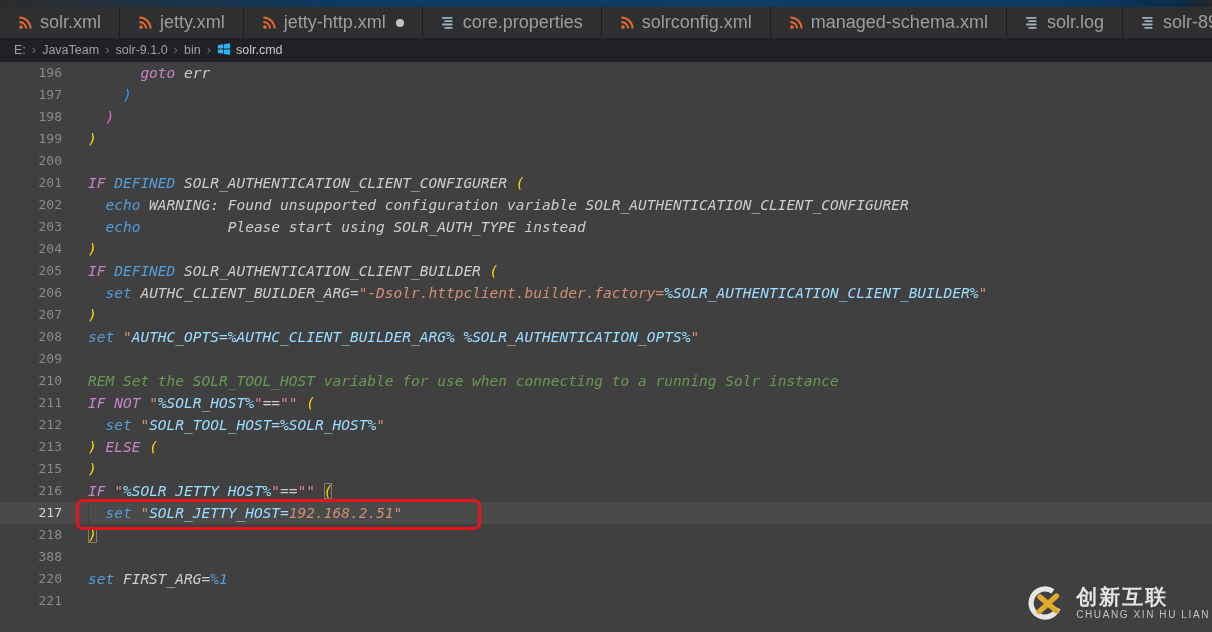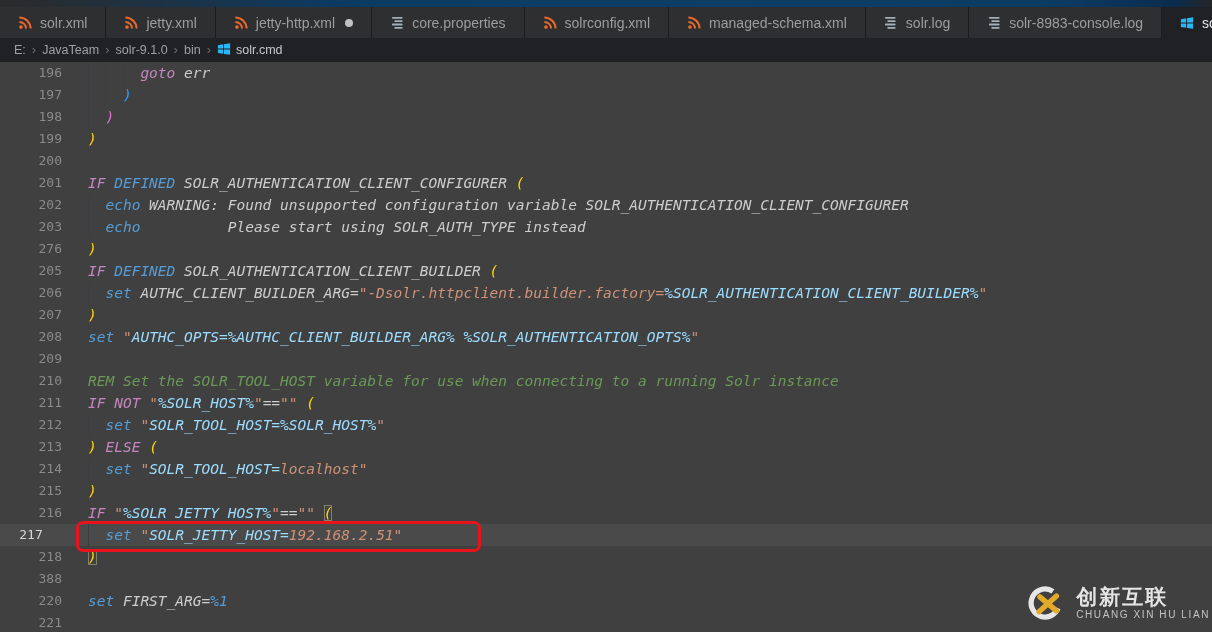--- a/index.html
+++ b/index.html
@@ -5,41 +5,41 @@
   * { margin:0; padding:0; box-sizing:border-box; }
   html,body { width:1212px; height:632px; overflow:hidden; background:#1b1c1e; }
   body { font-family:"Liberation Sans", sans-serif; position:relative; }
 
   .top-strip { position:absolute; top:0; left:0; width:1212px; height:7px;
     background:linear-gradient(90deg,#2b2b2b 0%,#0d3a61 28%,#0e3d66 60%,#0d3a61 88%,#0a2c4d 97%,#262626 100%); }
 
   .tab-bar { position:absolute; top:7px; left:0; width:1212px; height:31px;
     background:#222325; display:flex; overflow:hidden; }
   .tab { height:31px; display:flex; align-items:center; gap:8px; padding:0 18px;
-    background:#2d2f31; color:#9d9d9d; font-size:14px; white-space:nowrap;
+    background:#2d2f31; color:#9d9d9d; font-size:18px; white-space:nowrap;
     border-right:1px solid #1b1c1e; flex:0 0 auto; cursor:pointer; }
   .tab.active { background:#202124; color:#e6e6e6; }
   .tab .ticon { display:inline-flex; width:14px; height:14px; align-items:center; justify-content:center; flex:0 0 auto; }
   .tab .dot { width:8px; height:8px; border-radius:50%; background:#c2c2c2; margin-left:2px; flex:0 0 auto; }
 
   .breadcrumb { position:absolute; top:38px; left:0; width:1212px; height:24px;
     background:#202124; display:flex; align-items:center; padding-left:14px;
     font-size:12.5px; color:#a0a0a0; gap:6px; }
   .breadcrumb .sep { color:#6d6d6d; font-size:13px; transform:translateY(-1px); }
   .breadcrumb .crumb { cursor:pointer; display:flex; align-items:center; gap:5px; }
   .breadcrumb .crumb:last-child { color:#c8c8c8; }
 
   .editor { position:absolute; top:62px; left:0; width:1212px; height:570px;
     background:#404040; overflow:hidden;
     font-family:"DejaVu Sans Mono", monospace; font-size:14.5px; }
   .row { position:relative; height:22px; line-height:22px; display:flex; white-space:pre; }
   .row.cur { background:rgba(255,255,255,0.055); }
   .gutter { width:66px; flex:0 0 auto; text-align:right; padding-right:4px;
     color:#8a8a8a; font-size:13px; }
-  .row.cur .gutter { color:#d7d7d7;text-align:center; }
+  .row.cur .gutter { color:#d7d7d7; }
   .code { position:relative; flex:1; padding-left:22px; color:#cccccc;font-style:italic; }
   .guide { position:absolute; top:0; bottom:0; width:1px; background:#3a3d41; }
 
   .tk-kw  { color:#c586c0; }
   .tk-cmd { color:#569cd6; }
   .tk-str { color:#ce9178; }
   .tk-var { color:#9cdcfe; }
   .tk-cmt { color:#6a9955; }
   .tk-b1  { color:#ffd602; }
   .tk-b2  { color:#da70d6; }
@@ -198,31 +198,30 @@
 
 <div class="editor">
     <div class="row"><span class="gutter">196</span><span class="code"><span class="guide" style="left: calc(0ch + 22px);"></span><span class="guide" style="left: calc(2ch + 22px);"></span><span class="guide" style="left: calc(4ch + 22px);"></span><span>      </span><span class="tk-kw">goto</span><span> err</span></span></div>
     <div class="row"><span class="gutter">197</span><span class="code"><span class="guide" style="left: calc(0ch + 22px);"></span><span class="guide" style="left: calc(2ch + 22px);"></span><span>    </span><span class="tk-b3">)</span></span></div>
     <div class="row"><span class="gutter">198</span><span class="code"><span class="guide" style="left: calc(0ch + 22px);"></span><span>  </span><span class="tk-b2">)</span></span></div>
     <div class="row"><span class="gutter">199</span><span class="code"><span class="tk-b1">)</span></span></div>
     <div class="row"><span class="gutter">200</span><span class="code"></span></div>
     <div class="row"><span class="gutter">201</span><span class="code"><span class="tk-kw">IF</span><span> </span><span class="tk-cmd">DEFINED</span><span> SOLR_AUTHENTICATION_CLIENT_CONFIGURER </span><span class="tk-b1">(</span></span></div>
     <div class="row"><span class="gutter">202</span><span class="code"><span class="guide" style="left: calc(0ch + 22px);"></span><span>  </span><span class="tk-cmd">echo</span><span> WARNING: Found unsupported configuration variable SOLR_AUTHENTICATION_CLIENT_CONFIGURER</span></span></div>
     <div class="row"><span class="gutter">203</span><span class="code"><span class="guide" style="left: calc(0ch + 22px);"></span><span>  </span><span class="tk-cmd">echo</span><span>          Please start using SOLR_AUTH_TYPE instead</span></span></div>
-    <div class="row"><span class="gutter">276</span><span class="code"><span class="tk-b1">)</span></span></div>
+    <div class="row"><span class="gutter">204</span><span class="code"><span class="tk-b1">)</span></span></div>
     <div class="row"><span class="gutter">205</span><span class="code"><span class="tk-kw">IF</span><span> </span><span class="tk-cmd">DEFINED</span><span> SOLR_AUTHENTICATION_CLIENT_BUILDER </span><span class="tk-b1">(</span></span></div>
     <div class="row"><span class="gutter">206</span><span class="code"><span class="guide" style="left: calc(0ch + 22px);"></span><span>  </span><span class="tk-cmd">set</span><span> AUTHC_CLIENT_BUILDER_ARG=</span><span class="tk-str">"-Dsolr.httpclient.builder.factory=</span><span class="tk-var">%SOLR_AUTHENTICATION_CLIENT_BUILDER%</span><span class="tk-str">"</span></span></div>
     <div class="row"><span class="gutter">207</span><span class="code"><span class="tk-b1">)</span></span></div>
     <div class="row"><span class="gutter">208</span><span class="code"><span class="tk-cmd">set</span><span> </span><span class="tk-str">"</span><span class="tk-var">AUTHC_OPTS=%AUTHC_CLIENT_BUILDER_ARG% %SOLR_AUTHENTICATION_OPTS%</span><span class="tk-str">"</span></span></div>
     <div class="row"><span class="gutter">209</span><span class="code"></span></div>
     <div class="row"><span class="gutter">210</span><span class="code"><span class="tk-cmt">REM Set the SOLR_TOOL_HOST variable for use when connecting to a running Solr instance</span></span></div>
     <div class="row"><span class="gutter">211</span><span class="code"><span class="tk-kw">IF</span><span> </span><span class="tk-kw">NOT</span><span> </span><span class="tk-str">"</span><span class="tk-var">%SOLR_HOST%</span><span class="tk-str">"</span><span>==</span><span class="tk-str">""</span><span> </span><span class="tk-b1">(</span></span></div>
     <div class="row"><span class="gutter">212</span><span class="code"><span class="guide" style="left: calc(0ch + 22px);"></span><span>  </span><span class="tk-cmd">set</span><span> </span><span class="tk-str">"</span><span class="tk-var">SOLR_TOOL_HOST=%SOLR_HOST%</span><span class="tk-str">"</span></span></div>
     <div class="row"><span class="gutter">213</span><span class="code"><span class="tk-b1">)</span><span> </span><span class="tk-kw">ELSE</span><span> </span><span class="tk-b1">(</span></span></div>
-    <div class="row"><span class="gutter">214</span><span class="code"><span class="guide" style="left: calc(0ch + 22px);"></span><span>  </span><span class="tk-cmd">set</span><span> </span><span class="tk-str">"</span><span class="tk-var">SOLR_TOOL_HOST=</span><span class="tk-str">localhost</span><span class="tk-str">"</span></span></div>
     <div class="row"><span class="gutter">215</span><span class="code"><span class="tk-b1">)</span></span></div>
     <div class="row"><span class="gutter">216</span><span class="code"><span class="tk-kw">IF</span><span> </span><span class="tk-str">"</span><span class="tk-var">%SOLR_JETTY_HOST%</span><span class="tk-str">"</span><span>==</span><span class="tk-str">""</span><span> </span><span class="tk-b1 tk-m">(</span></span></div>
     <div class="row cur"><span class="gutter">217</span><div class="ann-box"></div><span class="code"><span class="guide" style="left: calc(0ch + 22px);"></span><span>  </span><span class="tk-cmd">set</span><span> </span><span class="tk-str">"</span><span class="tk-var">SOLR_JETTY_HOST=</span><span class="tk-str">192.168.2.51</span><span class="tk-str">"</span></span></div>
     <div class="row"><span class="gutter">218</span><span class="code"><span class="tk-b1 tk-m">)</span></span></div>
     <div class="row"><span class="gutter">388</span><span class="code"></span></div>
     <div class="row"><span class="gutter">220</span><span class="code"><span class="tk-cmd">set</span><span> FIRST_ARG=</span><span class="tk-cmd">%1</span></span></div>
     <div class="row"><span class="gutter">221</span><span class="code"></span></div>
   </div>
 
 <div class="watermark">

